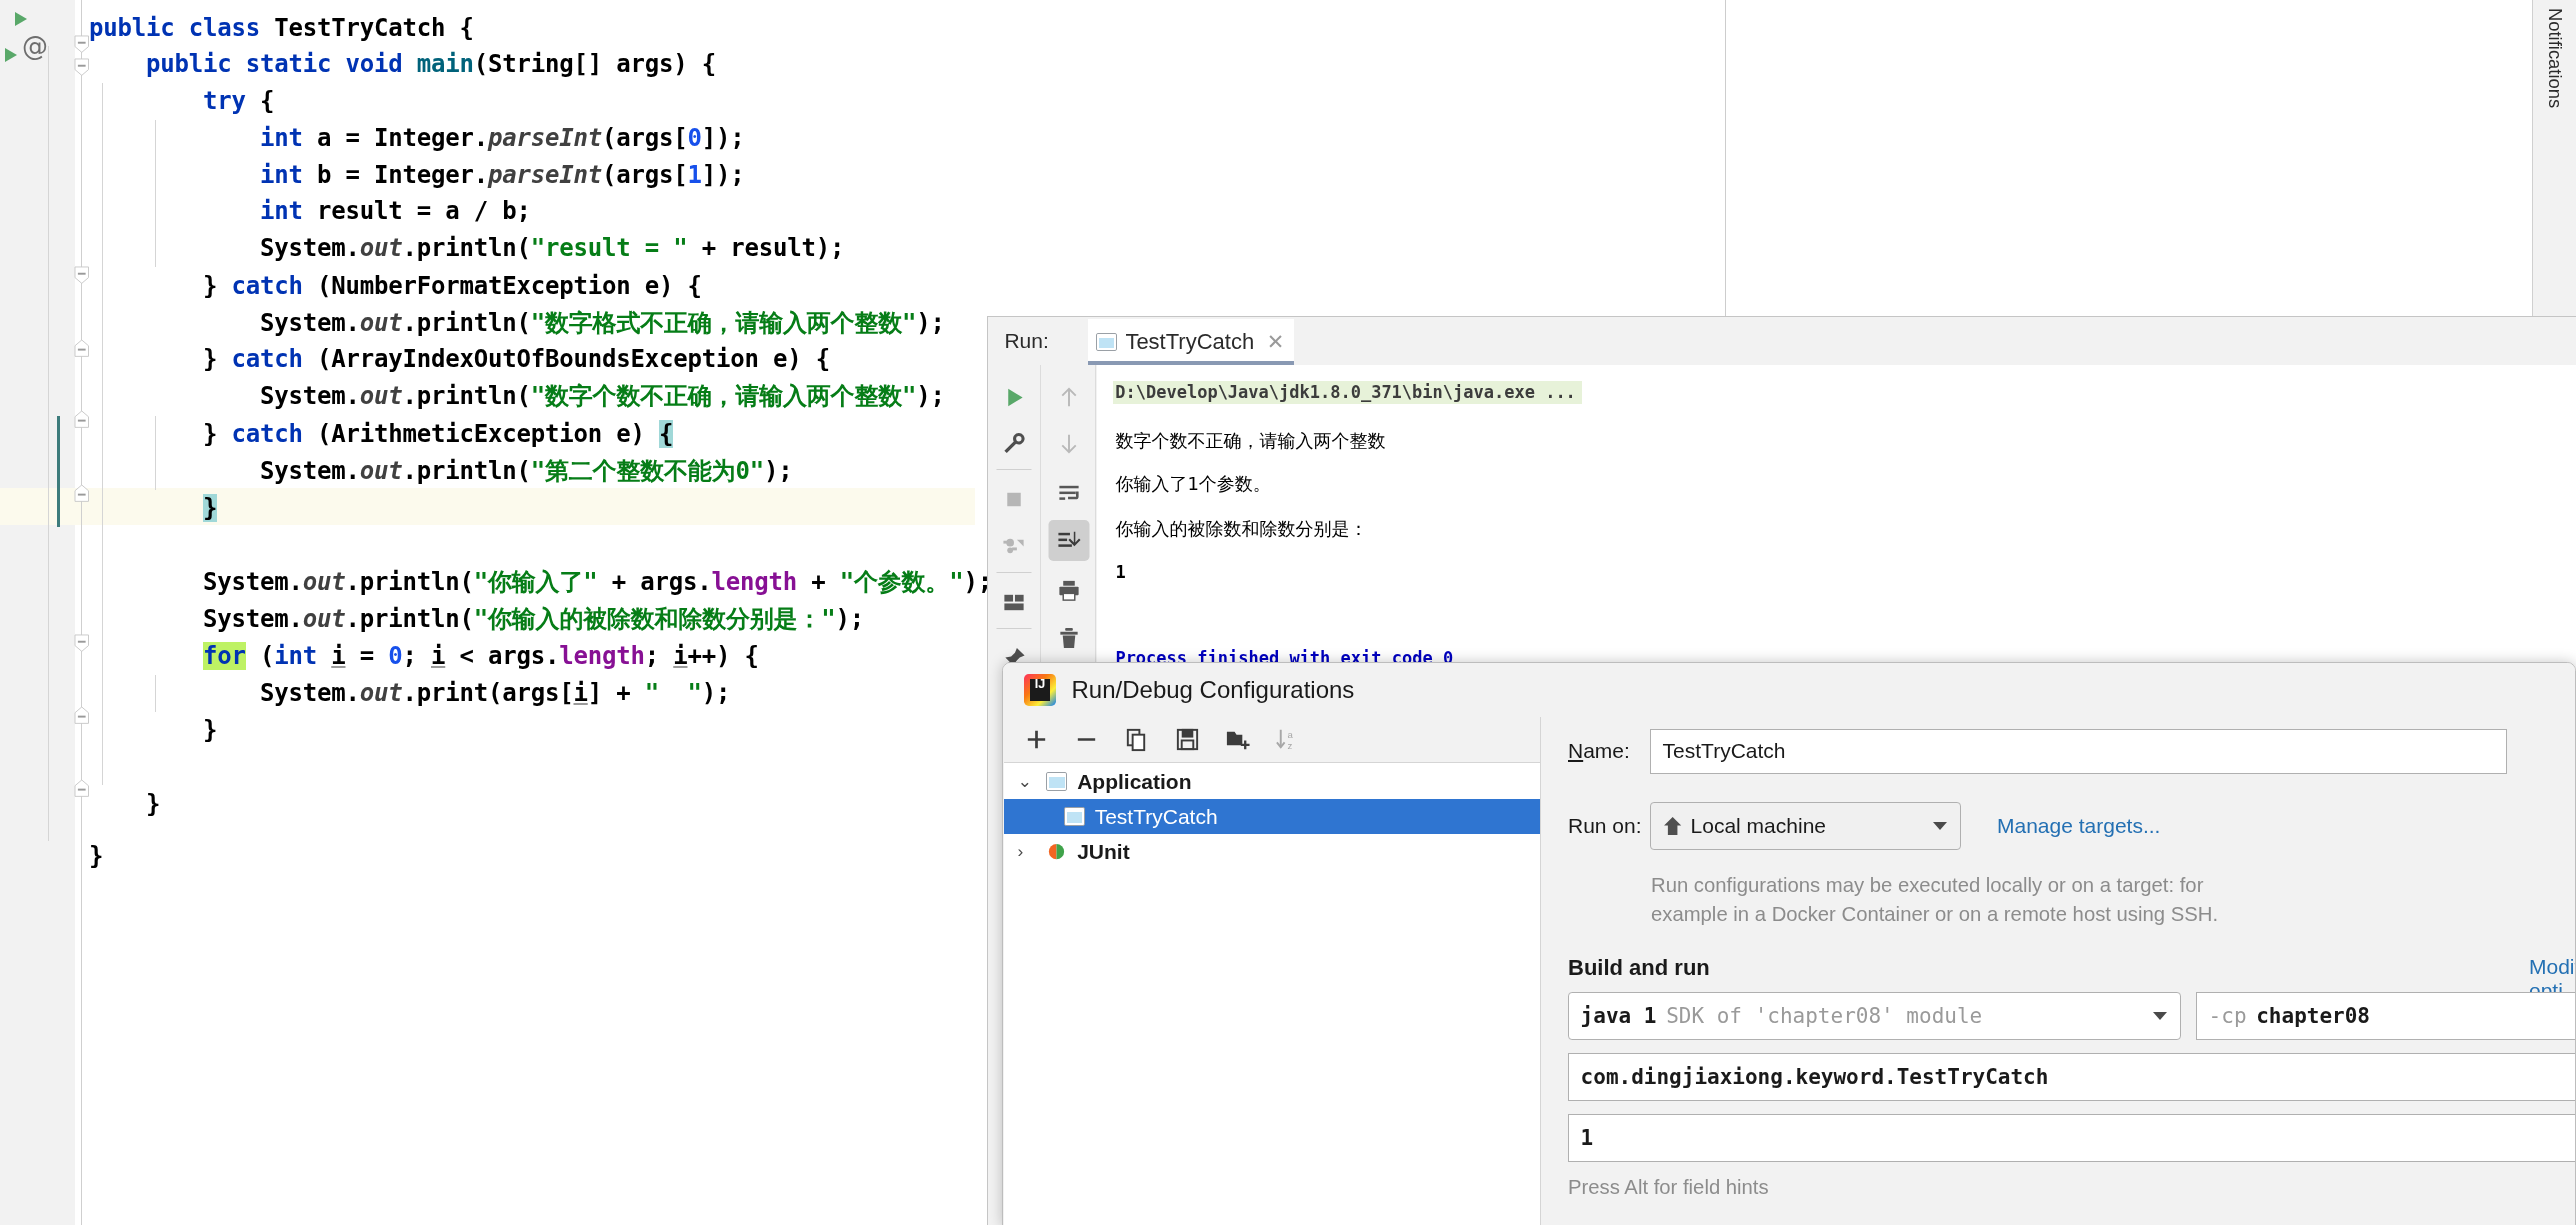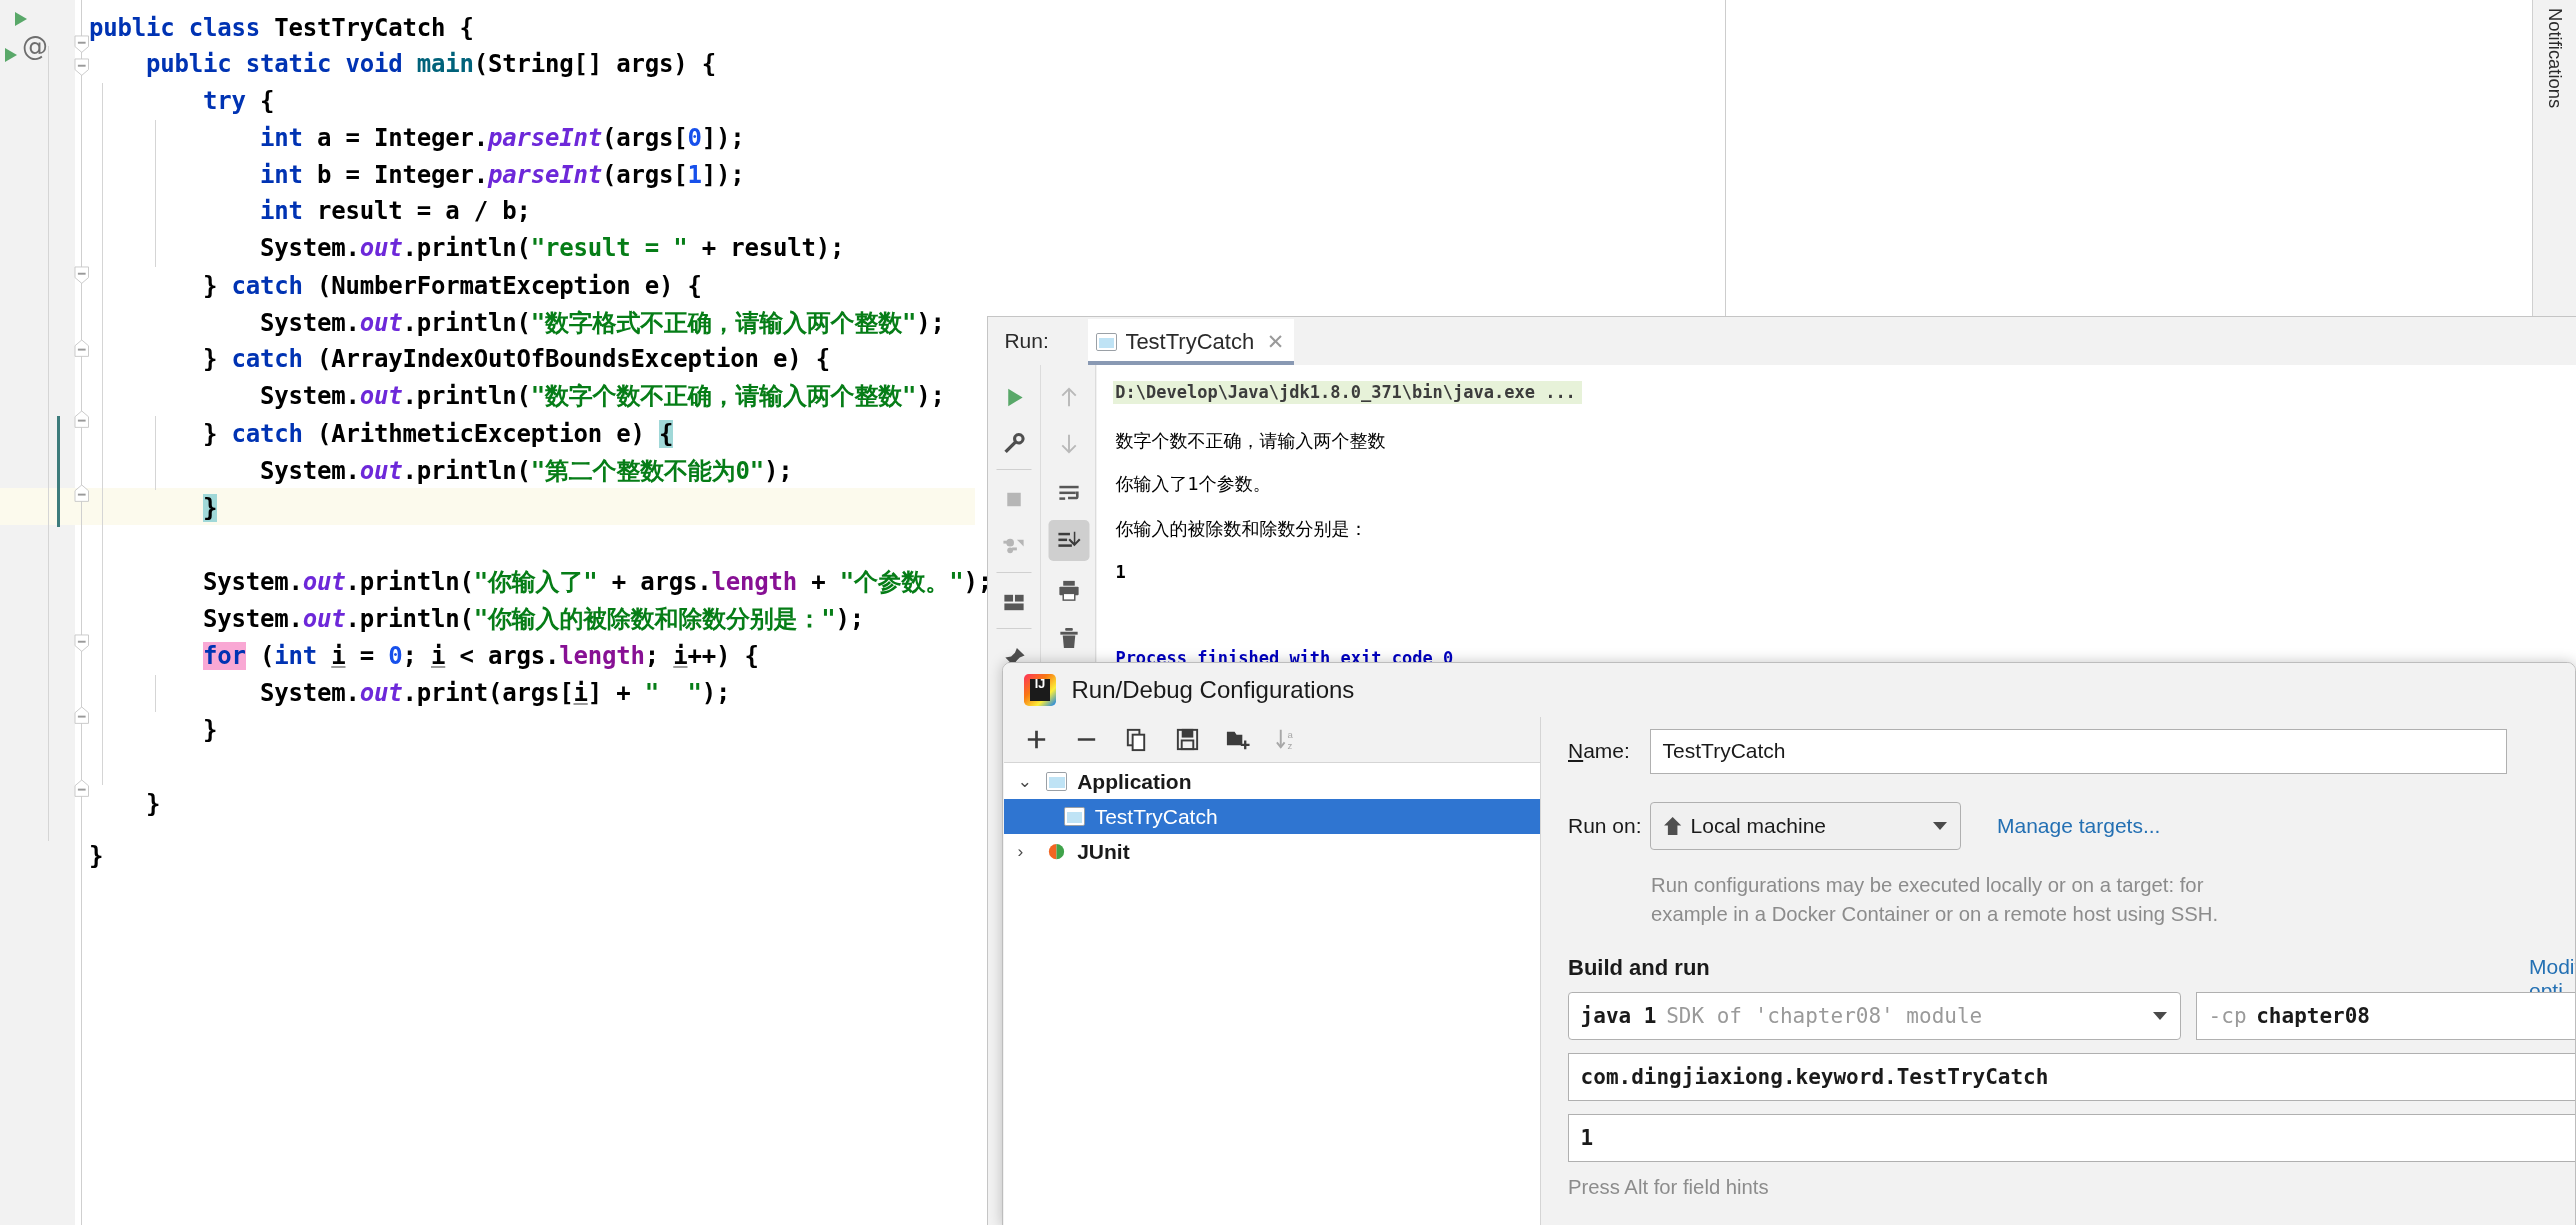--- a/index.html
+++ b/index.html
@@ -37,26 +37,26 @@
     white-space: pre;
     font-family: "DejaVu Sans Mono", monospace;
     font-size: 24px;
     font-weight: bold;
     color: #000000;
     letter-spacing: -0.2px;
   }
   .kw   { color: #0033b3; }
   .str  { color: #067d17; }
   .num  { color: #1750eb; }
-  .stat { color: #6d28d9; font-style: italic; margin-top: 28px; }
+  .stat { color: #404040; font-style: italic; margin-top: 28px; }
   .mth  { color: #00627a; }
   .fld  { color: #871094; }
   .uline{ text-decoration: underline; text-decoration-color:#9b9b9b; }
   .sel-brace { background: #a0d8d8; }
-  .hl-for { background: #f9a8d4; }
+  .hl-for { background: #bef264; }
 
   .current-line-hl {
     position: absolute; left: 0; width: 975px; height: 37px;
     background: #fcfaed;
   }
   .indent-guide {
     position: absolute; width: 1px; background: #d5d5d5;
   }
   .caret-bar {
     position: absolute; width: 2.9px; background: #3d7c7c;

